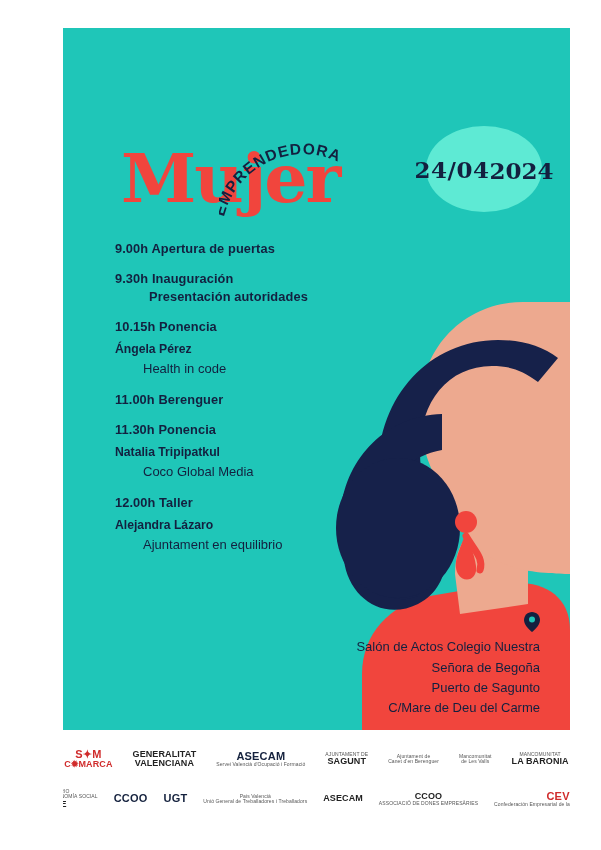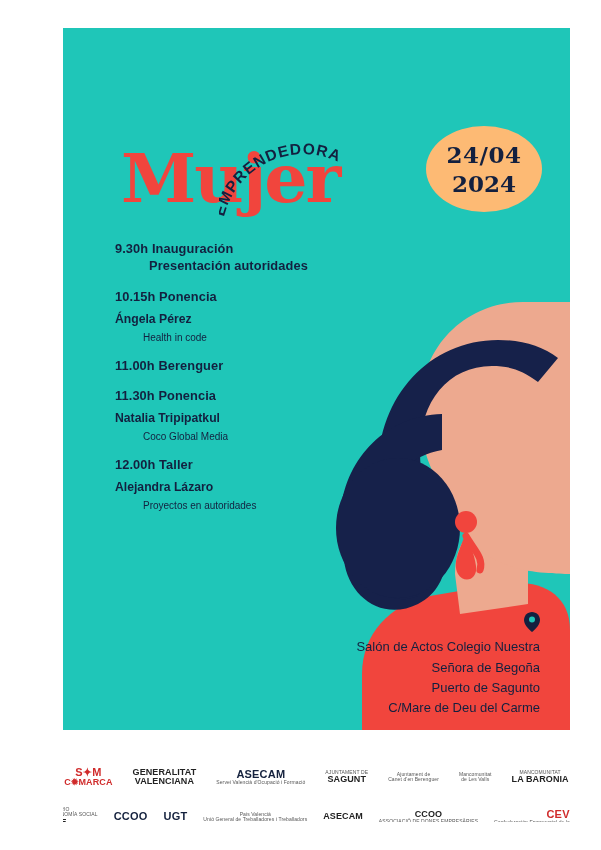--- a/index.html
+++ b/index.html
@@ -58,24 +58,24 @@
     letter-spacing: 1px;
   }
 
   
   .date-badge {
     position: absolute;
     right: 28px;
     top: 98px;
     width: 116px;
     height: 86px;
-    background: #fdba74;
+    background: #5eead4;
     border-radius: 58px / 43px;
     display: flex;
-    flex-direction: column;
+    flex-direction: row;
     align-items: center;
     justify-content: center;
     color: #13203f;
     font-family: "DejaVu Serif", serif;
   }
   .date-badge .d1 { font-size: 23px; font-weight: bold; letter-spacing: 0.5px;}
   .date-badge .d2 { font-size: 23px; font-weight: bold; margin-top: 2px; text-align: right;}
 
   
   .schedule {
@@ -96,21 +96,21 @@
     display: block;
     padding-left: 34px;
   }
   .slot .speaker {
     font-size: 12.2px;
     font-weight: bold;
     margin-top: 7px;
     line-height: 1.3;
   }
   .slot .org {
-    font-size: 10px;
+    font-size: 13px;
     font-weight: normal;
     margin-top: 3px;
     line-height: 1.3;
     padding-left: 28px;
   }
 
   
   .illustration {
     position: absolute;
     right: 0;
@@ -148,21 +148,21 @@
     background: #ffffff;
     z-index: 6;
   }
   .logo-row {
     display: flex;
     align-items: center;
     justify-content: center;
     gap: 20px;
     height: 38px;
   }
-  .logo-row.r1 { padding-top: 28px; }
+  .logo-row.r1 { padding-top: 10px; }
   .logo-row.r2 { padding-top: 2px; gap: 16px; }
   .logo {
     font-size: 7px;
     color: #222;
     line-height: 1.05;
     text-align: center;
     letter-spacing: 0.1px;
     white-space: nowrap;
   }
   .logo .big {
@@ -204,20 +204,23 @@
     </div>
   </div>
 
   <div class="date-badge">
     <span class="d1">24/04</span>
     <span class="d2">2024</span>
   </div>
 
   <div class="schedule">
 
+    <div class="slot">
+      <div class="time-line">9.00h Apertura de puertas</div>
+    </div>
 
     <div class="slot">
       <div class="time-line">
         <span>9.30h Inauguración</span>
         <span class="sub2">Presentación autoridades</span>
       </div>
     </div>
 
     <div class="slot">
       <div class="time-line">10.15h Ponencia</div>
@@ -231,21 +234,21 @@
 
     <div class="slot">
       <div class="time-line">11.30h Ponencia</div>
       <div class="speaker">Natalia Tripipatkul</div>
       <div class="org">Coco Global Media</div>
     </div>
 
     <div class="slot">
       <div class="time-line">12.00h Taller</div>
       <div class="speaker">Alejandra Lázaro</div>
-      <div class="org">Proyectos en autoridades</div>
+      <div class="org">Ajuntament en equilibrio</div>
     </div>
 
 
   </div>
 
   <div class="illustration">
     <svg viewBox="0 0 300 470" width="300" height="470">
 
       <path d="M92 470 L92 400 C92 360 120 330 160 322 L230 310 C268 304 300 318 300 356 L300 470 Z" fill="#f1453d"></path>
 

